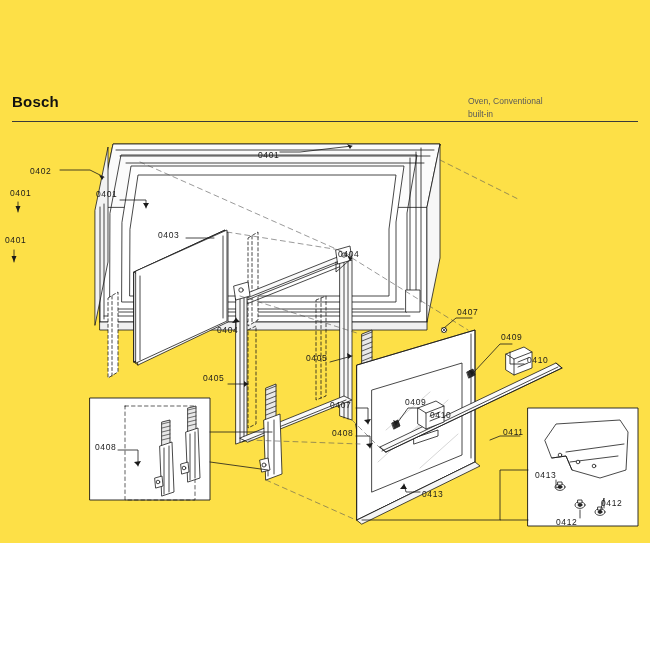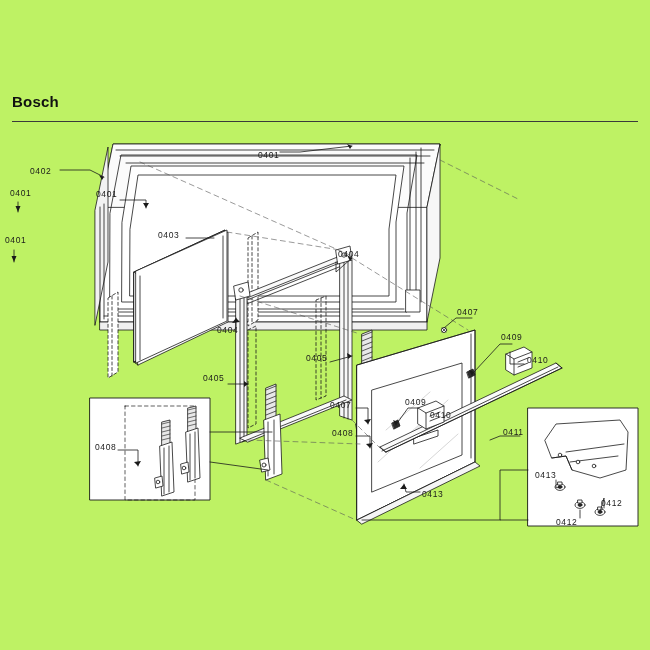--- a/index.html
+++ b/index.html
@@ -4,22 +4,22 @@
 <title>Bosch Oven Parts Diagram</title>
 <style>
   html, body {
     margin: 0;
     padding: 0;
     background: #ffffff;
   }
   #page {
     position: relative;
     width: 650px;
-    height: 650px;
-    background: #bef264;
+    height: 543px;
+    background: #fde047;
     font-family: "Liberation Sans", sans-serif;
     overflow: hidden;
   }
   #brand {
     position: absolute;
     left: 12px;
     top: 93px;
     font-size: 15px;
     font-weight: bold;
     color: #111111;
@@ -56,20 +56,22 @@
     letter-spacing: 0.6px;
   }
 </style>
 </head>
 <body>
 
 <div id="page">
 
   <div id="brand">Bosch</div>
 
+  <div id="header-title">Oven, Conventional
+built-in</div>
 
   <div id="header-rule"></div>
 
   <svg id="drawing" viewBox="0 0 650 650">
     <g fill="none" stroke="#1a1a1a" stroke-width="0.8" stroke-linejoin="round" stroke-linecap="round">
 
       <g>
 
         <path d="M100,207 L113,144 L440,144 L427,207 L427,322 L100,322 Z" fill="#ffffff"></path>
 

